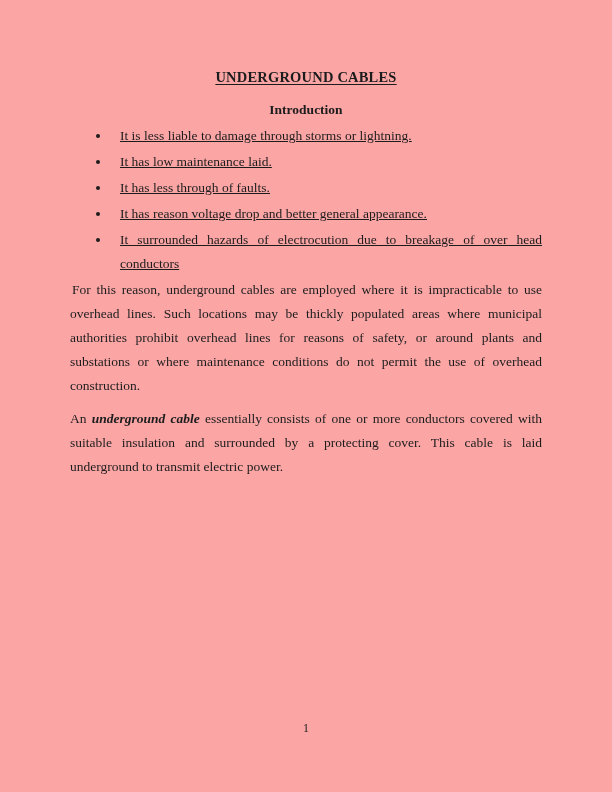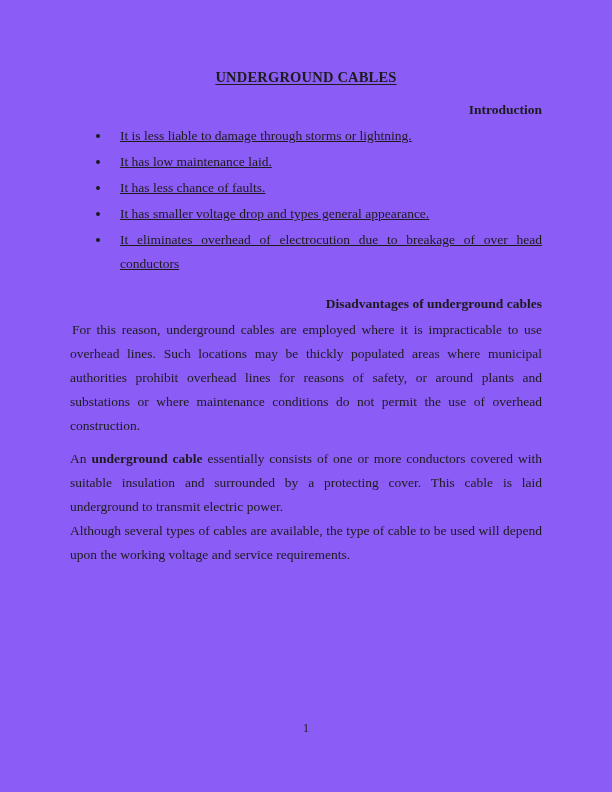--- a/index.html
+++ b/index.html
@@ -6,21 +6,21 @@
     margin: 0;
     padding: 0;
     background: #ffffff;
   }
   .page {
     position: relative;
     width: 612px;
     height: 792px;
     box-sizing: border-box;
     padding: 65px 70px 0 70px;
-    background: #8b5cf6;
+    background: #fca5a5;
     overflow: hidden;
     font-family: "Liberation Serif", "DejaVu Serif", serif;
     font-size: 13.5px;
     line-height: 24px;
     color: #1c1c1c;
     text-align: justify;
   }
   .doc-title {
     margin: 0;
     font-size: 14.5px;
@@ -31,21 +31,21 @@
   }
   .doc-title .u {
     text-decoration: underline;
     text-underline-offset: 2px;
   }
   h2 {
     font-size: 13.5px;
     font-weight: bold;
     line-height: 24px;
     margin: 0 0 2px 0;
-    text-align: right;
+    text-align: center;
   }
   .h-intro { margin-top: 9px; }
   .h-adv   { margin-top: 14px; }
   .h-dis   { margin-top: 16px; }
   p {
     margin: 0;
   }
   .p-intro  { margin-top: 4px; }
   .p-reason { margin-top: 0; text-indent: 2px; }
   .p-cable  { margin-top: 9px; }
@@ -65,45 +65,43 @@
   .page-number {
     position: absolute;
     left: 0;
     right: 0;
     top: 720px;
     text-align: center;
     font-size: 12px;
     line-height: 16px;
     color: #1c1c1c;
   }
-  strong { font-weight: bold; }
+  strong { font-weight: bold; font-style: italic; }
 </style>
 </head>
 <body>
 
 <div class="page">
 
   <h1 class="doc-title"><span class="u">UNDERGROUND CABLES</span></h1>
 
   <h2 class="h-intro">Introduction</h2>
 
 
 
   <ul class="bullets">
     <li>It is less liable to damage through storms or lightning.</li>
     <li>It has low maintenance laid.</li>
-    <li>It has less chance of faults.</li>
-    <li>It has smaller voltage drop and types general appearance.</li>
-    <li>It eliminates overhead of electrocution due to breakage of over head conductors</li>
+    <li>It has less through of faults.</li>
+    <li>It has reason voltage drop and better general appearance.</li>
+    <li>It surrounded hazards of electrocution due to breakage of over head conductors</li>
   </ul>
 
-  <h2 class="h-dis">Disadvantages of underground cables</h2>
 
 
   <p class="p-reason">For this reason, underground cables are employed where it is impracticable to use overhead lines. Such locations may be thickly populated areas where municipal authorities prohibit overhead lines for reasons of safety, or around plants and substations or where maintenance conditions do not permit the use of overhead construction.</p>
 
   <p class="p-cable"><span>An </span><strong>underground cable</strong><span> essentially consists of one or more conductors covered with suitable insulation and surrounded by a protecting cover. This cable is laid underground to transmit electric power.</span></p>
 
-  <p class="p-types">Although several types of cables are available, the type of cable to be used will depend upon the working voltage and service requirements.</p>
 
   <div class="page-number">1</div>
 
 </div>
 
 </body></html>

